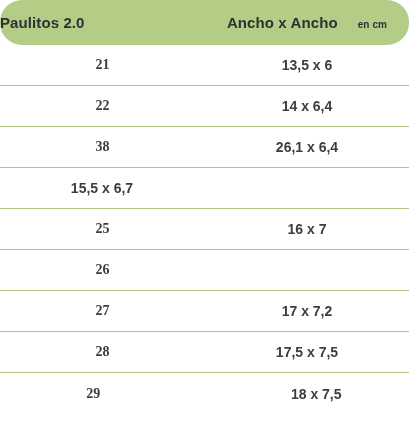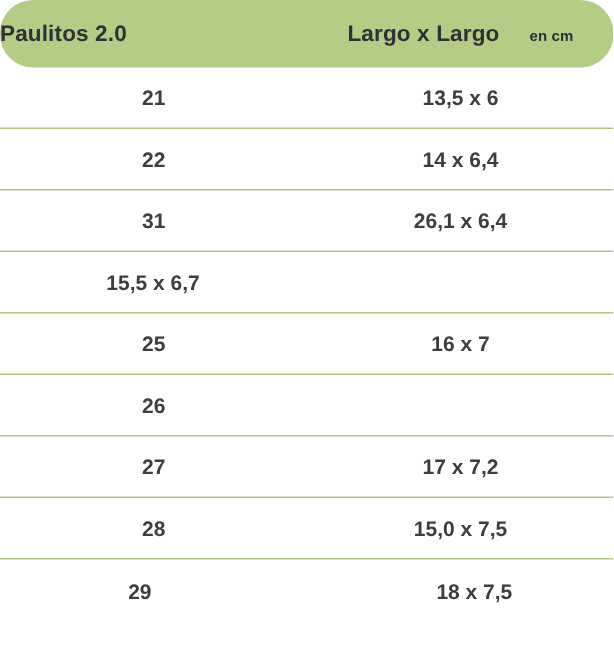--- a/index.html
+++ b/index.html
@@ -68,66 +68,66 @@
     border-bottom: none;
     gap: 37px;
   }
   .cell {
     font-size: 14px;
     font-weight: bold;
     color: #3d3d3f;
     text-align: center;
     white-space: nowrap;
   }
-  .cell-size { width: 205px; }
+  .cell-size { width: 205px; font-family: Liberation Serif, serif; }
   .cell-dims { width: 204px; }
 </style>
 </head>
 <body>
 
 <div class="size-table">
 
   <div class="table-header">
     <div class="th th-col1">Paulitos 2.0</div>
     <div class="th th-col2">
-      <span>Largo x Largo</span>
+      <span>Ancho x Ancho</span>
       <span class="th-sub">en cm</span>
     </div>
   </div>
 
   <div class="table-body">
       <div class="row">
         <div class="cell cell-size">21</div>
         <div class="cell cell-dims">13,5 x 6</div>
       </div>
       <div class="row">
         <div class="cell cell-size">22</div>
         <div class="cell cell-dims">14 x 6,4</div>
       </div>
       <div class="row">
-        <div class="cell cell-size">31</div>
+        <div class="cell cell-size">38</div>
         <div class="cell cell-dims">26,1 x 6,4</div>
       </div>
       <div class="row">
         <div class="cell cell-dims">15,5 x 6,7</div>
       </div>
       <div class="row">
         <div class="cell cell-size">25</div>
         <div class="cell cell-dims">16 x 7</div>
       </div>
       <div class="row">
         <div class="cell cell-size">26</div>
       </div>
       <div class="row">
         <div class="cell cell-size">27</div>
         <div class="cell cell-dims">17 x 7,2</div>
       </div>
       <div class="row">
         <div class="cell cell-size">28</div>
-        <div class="cell cell-dims">15,0 x 7,5</div>
+        <div class="cell cell-dims">17,5 x 7,5</div>
       </div>
       <div class="row">
         <div class="cell cell-size">29</div>
         <div class="cell cell-dims">18 x 7,5</div>
       </div>
     </div>
 
 </div>
 
 </body></html>

